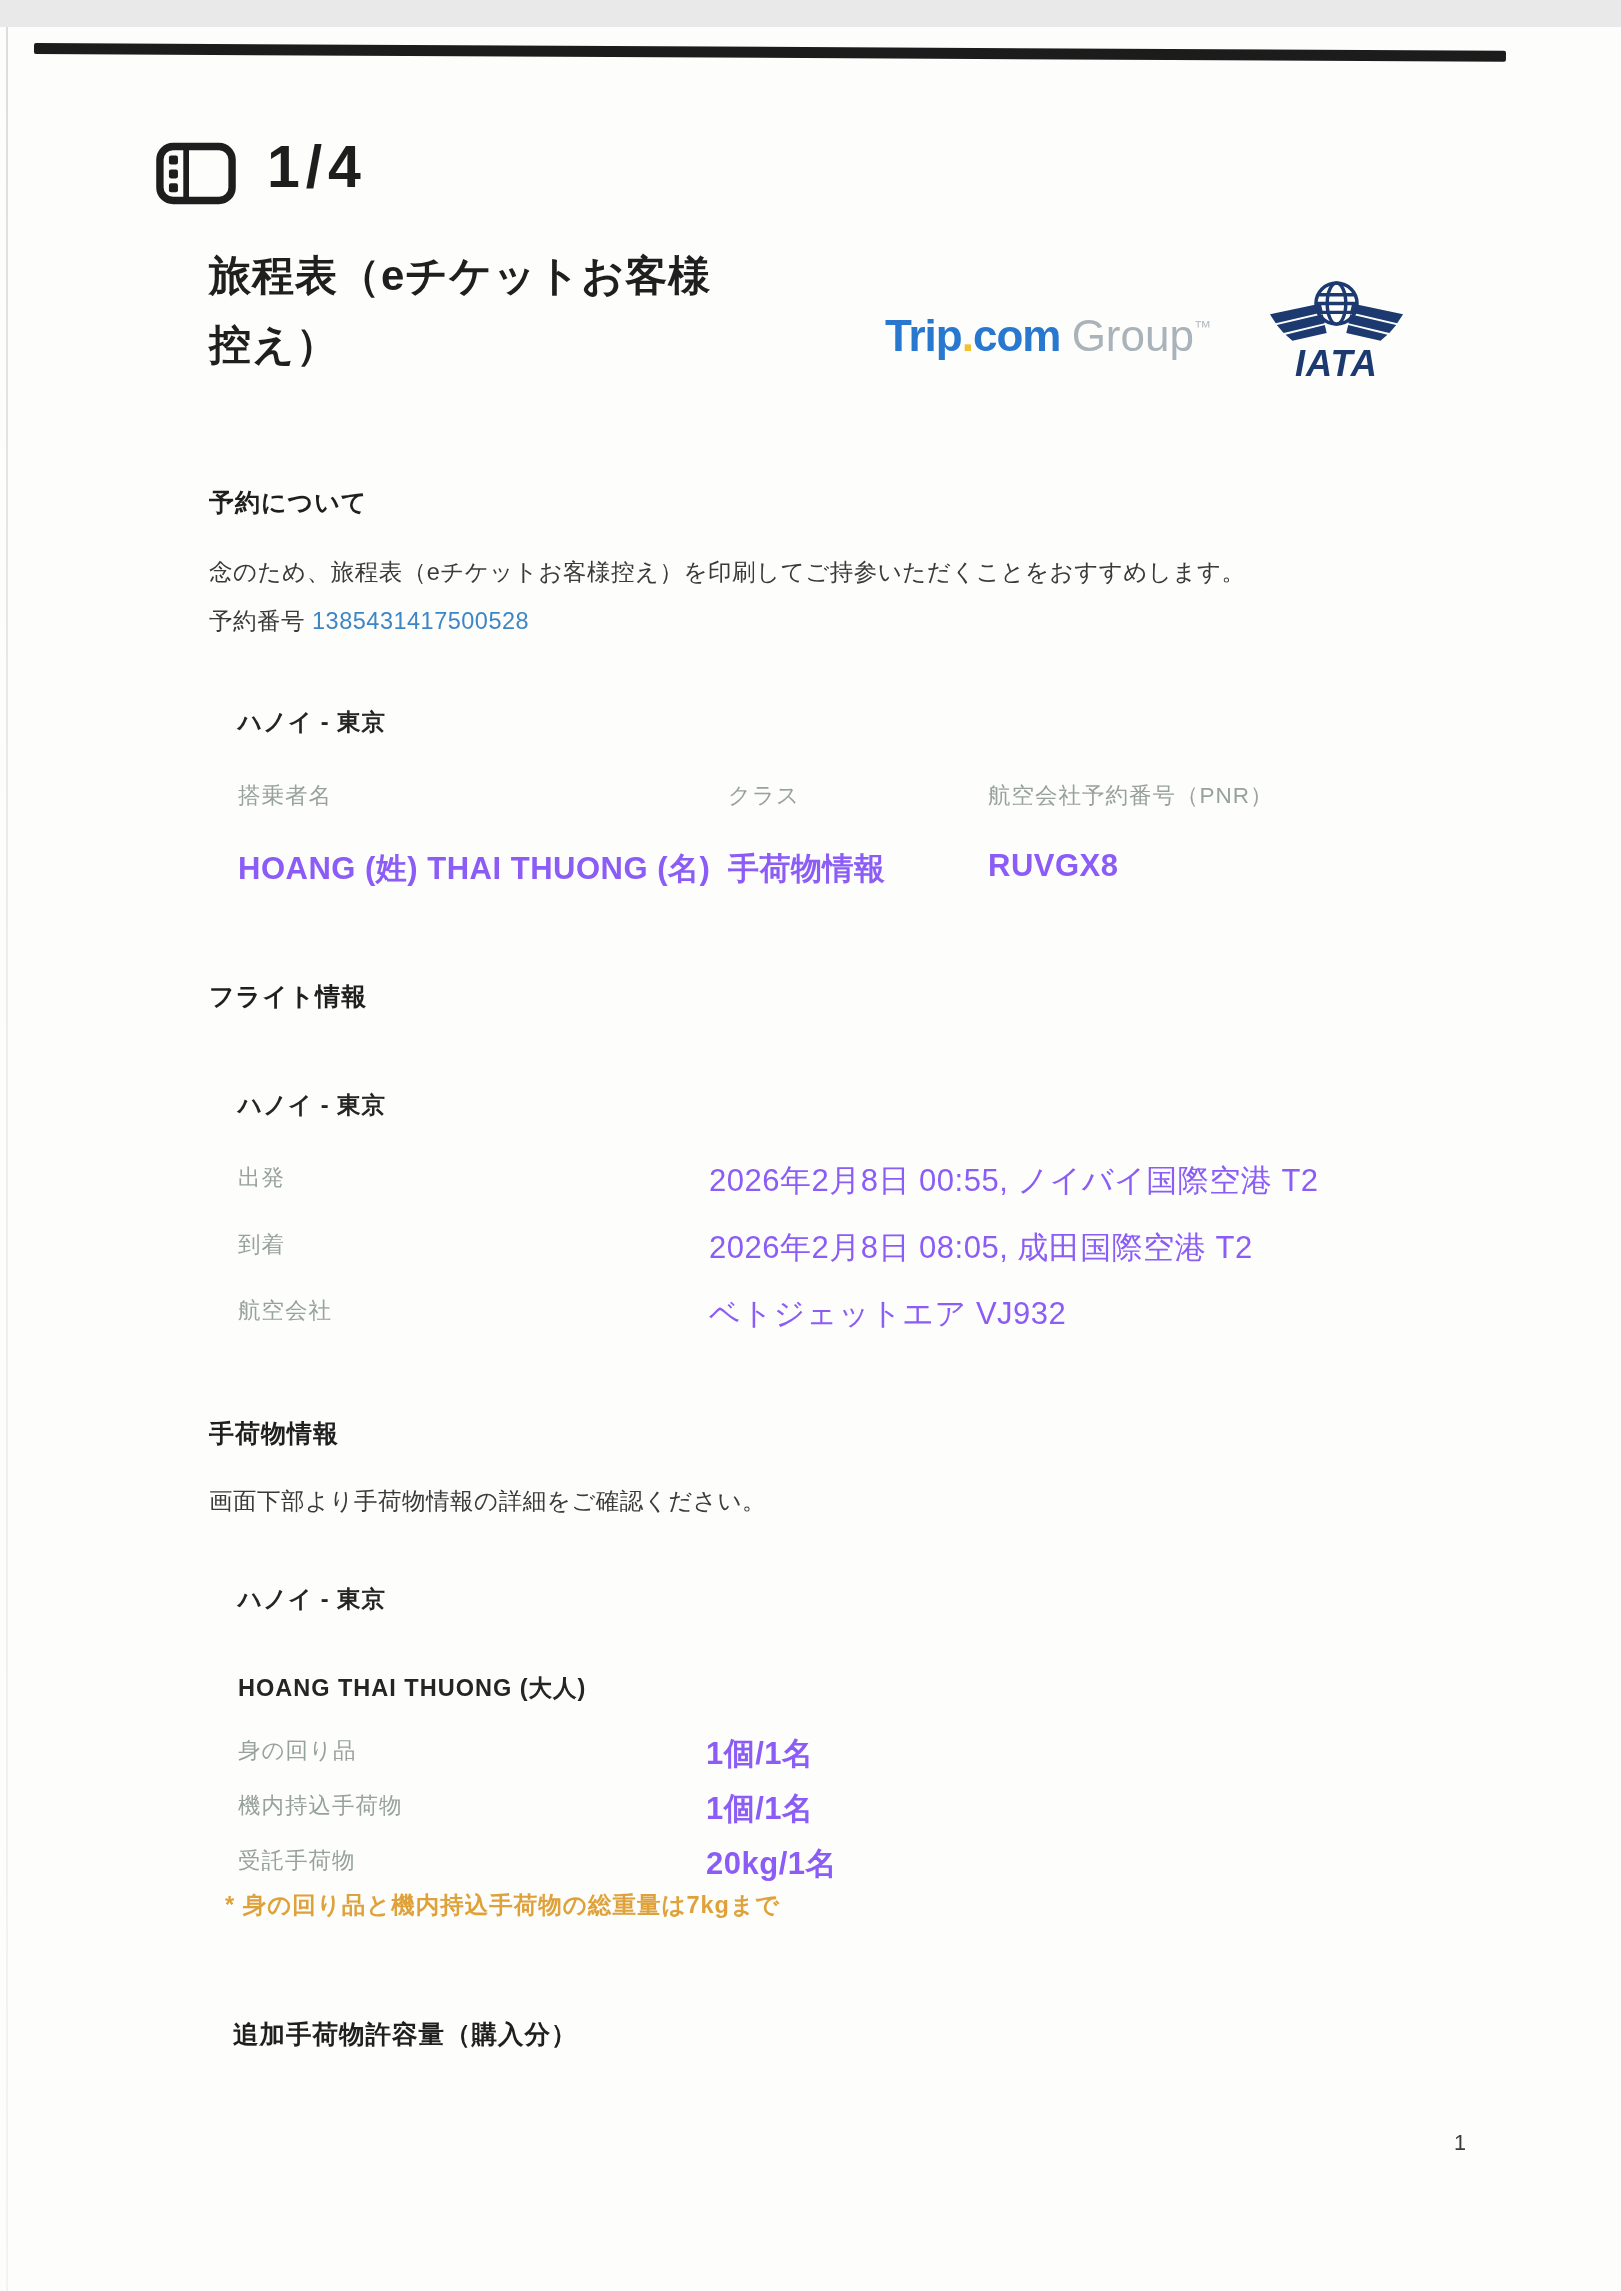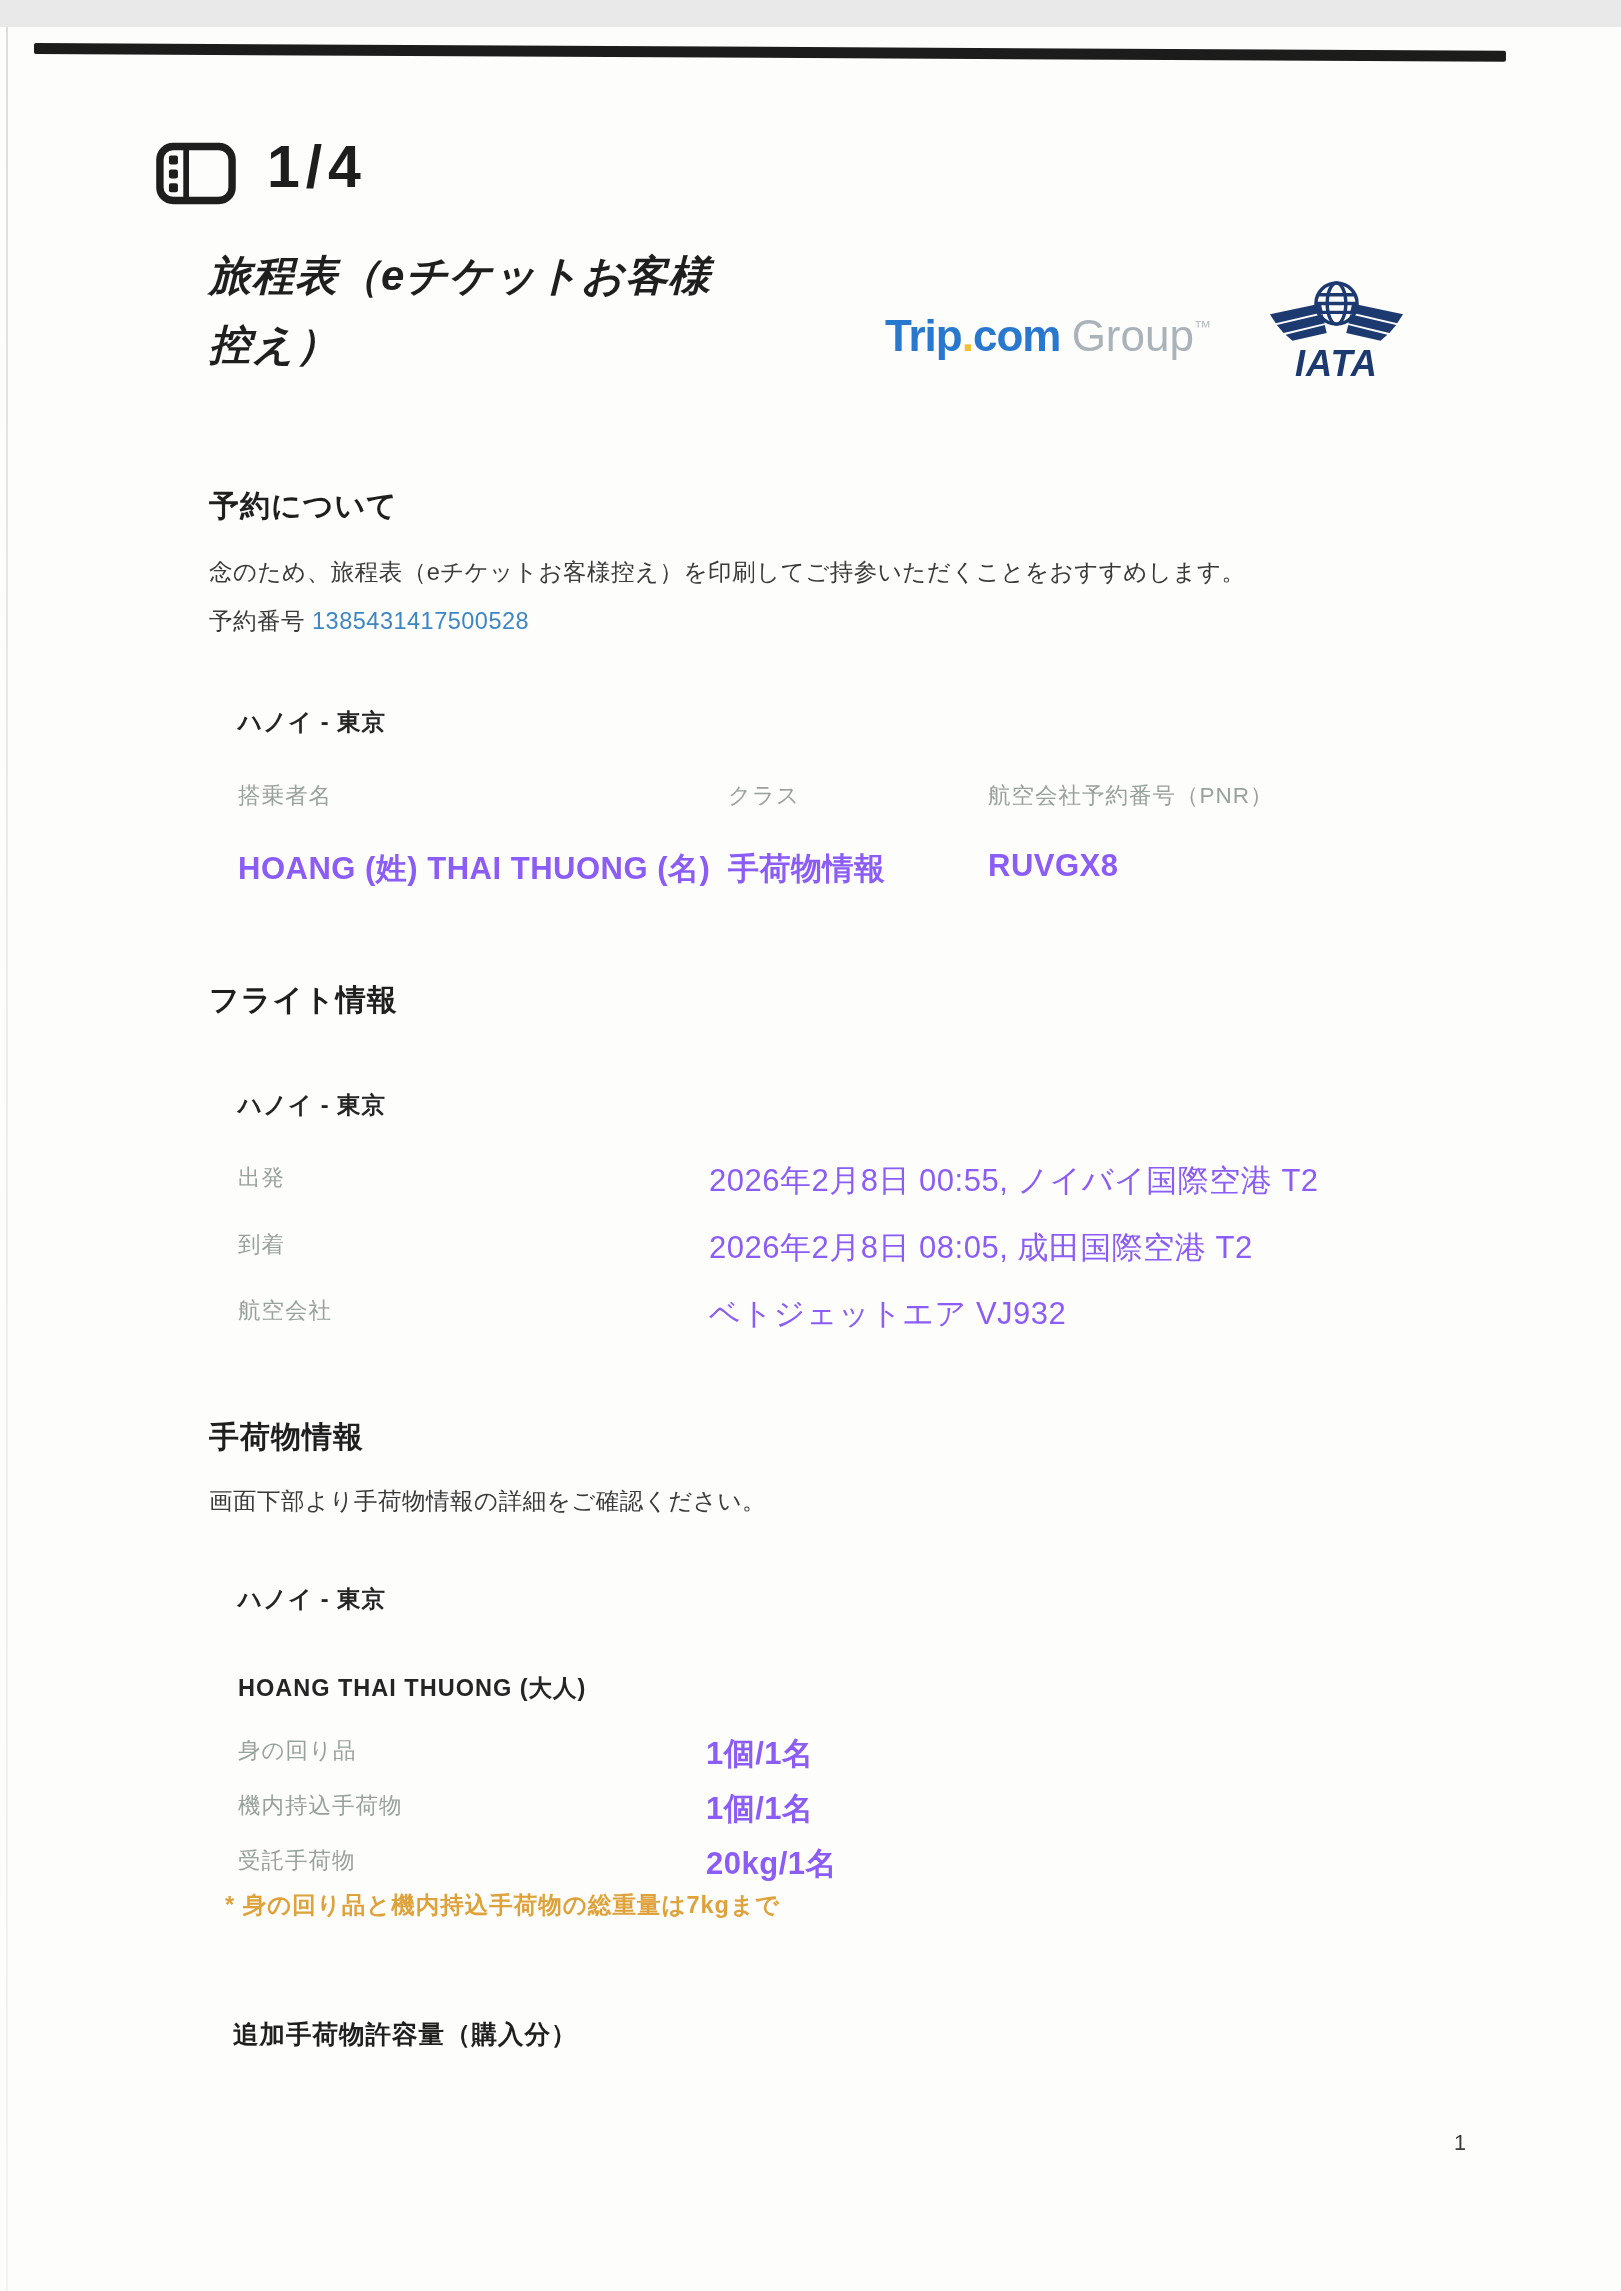--- a/index.html
+++ b/index.html
@@ -20,29 +20,29 @@
   }
   .scan-left-line{
     position:absolute;left:5.9px;top:0;width:2px;height:100%;
     background:linear-gradient(#cfcfcb,#e6e6e2 40%,#efefec);
     opacity:.7;
   }
   .abs{position:absolute;}
   
   .page-indicator{left:267px;top:106px;font-size:59px;font-weight:700;letter-spacing:5.9px;color:#1e1e1e;}
   .ticket-icon{left:155px;top:114px;width:82px;height:65px;}
-  .doc-title{left:209px;top:214px;width:745px;font-size:42px;font-weight:700;line-height:69px;color:#1f1f1f;letter-spacing:1px;font-style:italic;}
+  .doc-title{left:209px;top:214px;width:745px;font-size:42px;font-weight:700;line-height:69px;color:#1f1f1f;letter-spacing:1px;}
   .trip-logo{left:885px;top:284px;font-size:44px;font-weight:700;letter-spacing:-1px;white-space:nowrap;}
   .trip-blue{color:#2878d0;}
   .trip-dot{color:#f3c032;}
   .trip-group{color:#a9b3b9;font-weight:400;letter-spacing:0;}
   .trip-tm{color:#b6bec3;font-size:17.6px;vertical-align:17.6px;font-weight:400;}
   .iata-logo{left:1267px;top:247px;width:139px;height:110px;}
   
-  .section-h{font-size:30px;font-weight:700;color:#1f1f1f;letter-spacing:1px;}
+  .section-h{font-size:25px;font-weight:700;color:#1f1f1f;letter-spacing:1px;}
   .body-text{font-size:23.5px;color:#3a3a3a;letter-spacing:0.5px;}
   .route-h{font-size:23.5px;font-weight:700;color:#252525;letter-spacing:1px;}
   .lbl{font-size:22.5px;color:#98a29c;letter-spacing:1px;}
   .val{font-size:31px;color:#8b5cf6;font-weight:500;letter-spacing:0.5px;}
   .val-strong{font-weight:600;}
   .link-num{color:#3d86c6;}
   .warning-note{color:#dfa23b;font-weight:600;font-size:23.5px;letter-spacing:1px;}
   .sub-h{font-size:25.5px;font-weight:700;color:#1f1f1f;letter-spacing:1px;}
   .page-num{font-size:21.6px;color:#3a3a3a;}
 </style>

